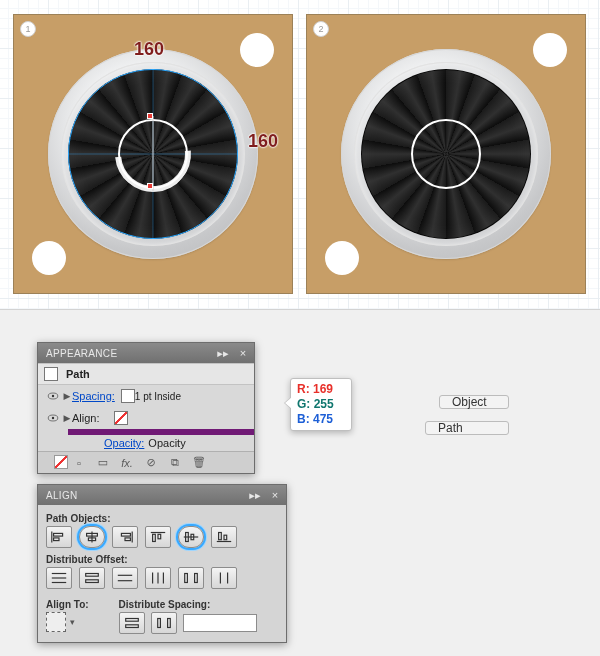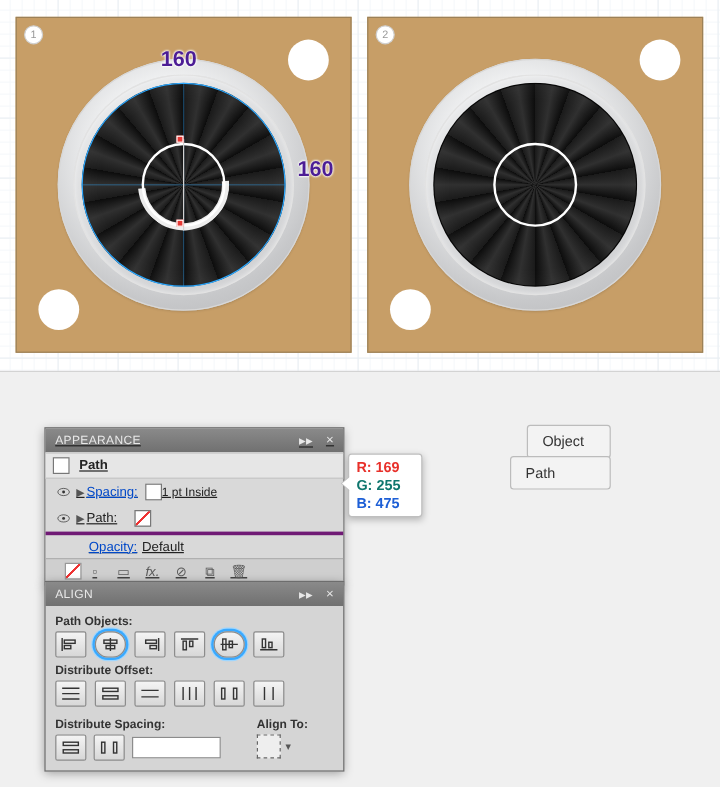--- a/index.html
+++ b/index.html
@@ -75,21 +75,21 @@
   }
   .mid-line{
     position:absolute;left:50%;top:50%;width:1px;height:76px;background:#d2d2d2;
     transform:translate(-50%,-50%);
   }
   .anchor{position:absolute;width:6px;height:6px;background:#e53935;border:1px solid #fff;}
   .anchor.t{left:50%;top:50%;transform:translate(-50%,-50%) translateY(-35px) translate(-3px,-3px);}
   .anchor.b{left:50%;top:50%;transform:translate(-50%,-50%) translateY(35px) translate(-3px,-3px);}
 
   .dim{
-    position:absolute;color:#4c1d95;font-weight:bold;font-size:18px;
+    position:absolute;color:#7f1d1d;font-weight:bold;font-size:18px;
     text-shadow:0 0 2px #fff,0 0 2px #fff,0 0 2px #fff;
   }
   .dim.w{left:120px;top:24px;}
   .dim.h{right:14px;top:116px;}
 
   
   .lower{
     position:absolute;left:0;top:310px;width:600px;height:346px;background:#f0f0f0;
   }
 
@@ -113,21 +113,21 @@
   .sw.none{background:linear-gradient(135deg,#fff 45%,#e33 45%,#e33 55%,#fff 55%);}
   .row{height:22px;display:flex;align-items:center;padding:0 6px;}
   .eye{width:18px;display:flex;justify-content:center;}
   .eye svg{width:12px;height:12px;}
   .tri{width:10px;display:flex;justify-content:center;color:#555;font-size:9px;}
   .link{color:#0048c8;text-decoration:underline;cursor:default;}
   .nostr{position:absolute;left:16px;bottom:4px;width:14px;height:14px;border:1px solid #999;background:linear-gradient(135deg,#fff 45%,#e33 45%,#e33 55%,#fff 55%);}
   .pathrow{background:#e6e6e6;border-bottom:1px solid #c3c3c3;border-top:1px solid #c3c3c3;font-weight:bold;}
 
   
-  .appearance{left:37px;top:356px;width:250px;text-decoration:underline;}
+  .appearance{left:37px;top:342px;width:218px;}
   .appearance .body{position:relative;background:#d9d9d9;}
 
   
   .alignp{left:37px;top:484px;width:250px;}
   .alignp .body{padding:4px 8px 8px;}
   .alignp h5{font-size:10px;color:#333;margin:4px 0 2px;}
   .iconrow{display:flex;gap:7px;margin:2px 0 6px;}
   .abtn{width:26px;height:22px;border:1px solid #8c8c8c;border-radius:2px;background:linear-gradient(#f4f4f4,#d7d7d7);display:flex;align-items:center;justify-content:center;}
   .ring-hl{box-shadow:0 0 0 2px #39a9ff,0 0 0 3px #9ed6ff;border-radius:14px;}
   .txtfld{height:18px;border:1px solid #8c8c8c;background:#fff;width:74px;}
@@ -143,21 +143,21 @@
     content:"";position:absolute;left:-7px;top:18px;width:0;height:0;
     border-top:6px solid transparent;border-bottom:6px solid transparent;border-right:7px solid #bfbfbf;
   }
   .tooltip::after{
     content:"";position:absolute;left:-6px;top:18px;width:0;height:0;
     border-top:6px solid transparent;border-bottom:6px solid transparent;border-right:7px solid #fff;
   }
   .rR{color:#e8302a;} .rG{color:#0f766e;} .rB{color:#1d5fd6;}
 
   
-  .opt{position:absolute;font-size:12px;color:#333;background:#f3f3f3;border:1px solid #bcbcbc;border-radius:3px;height:28px;display:flex;align-items:center;padding:0 12px;}
+  .opt{position:absolute;font-size:12px;color:#333;background:#f3f3f3;border:1px solid #bcbcbc;border-radius:3px;height:14px;display:flex;align-items:center;padding:0 12px;margin-top:41px;}
   .opt.v2{background:#eef4fb;border-color:#a9c8ee;}
 
   
   .aln svg{width:18px;height:14px;}
   .aln path,.aln rect,.aln line{stroke:#333;stroke-width:1.3;fill:none;}
 </style>
 </head>
 <body>
 
 <div class="stage">
@@ -224,29 +224,29 @@
         <span style="flex:1;text-align:left;font-size:10px;">1 pt   Inside</span>
       </div>
       <div class="row">
         <span class="eye">
             <svg viewBox="0 0 20 20">
               <ellipse cx="10" cy="10" rx="8" ry="5" fill="none" stroke="#333"></ellipse>
               <circle cx="10" cy="10" r="2" fill="#333"></circle>
             </svg>
           </span>
         <span class="tri">▶</span>
-        <span>Path:</span>
+        <span>Align:</span>
         <span style="width:14px"></span>
         <span class="sw none"></span>
       </div>
-      <div class="row" style="border-top:3px solid #701a75;">
+      <div class="row" style="border-top:6px solid #701a75;margin-left:30px;">
         <span style="width:30px"></span>
         <span class="link">Opacity:</span>
         <span style="width:4px"></span>
-        <span>Default</span>
+        <span>Opacity</span>
       </div>
     </div>
     <div class="foot">
       <span class="nostr"></span>
       <span style="width:16px"></span>
       <span class="mini-ico">▫</span>
       <span class="mini-ico">▭</span>
       <span class="mini-ico" style="font-style:italic;">fx.</span>
       <span class="mini-ico">⊘</span>
       <span class="mini-ico">⧉</span>
@@ -351,45 +351,45 @@
           </div>
         <div class="abtn">
             <svg viewBox="0 0 20 14">
               <line x1="6" y1="1" x2="6" y2="13"></line>
               <line x1="14" y1="1" x2="14" y2="13"></line>
             </svg>
           </div>
       </div>
 
       <div style="display:flex;gap:30px;align-items:flex-start;">
+        <div>
+          <h5>Align To:</h5>
+          <div style="margin-top:2px;display:flex;align-items:center;gap:4px;">
+            <div class="sq-dash"></div>
+            <span style="font-size:9px;color:#555">▾</span>
+          </div>
+        </div>
         <div>
           <h5>Distribute Spacing:</h5>
           <div class="arow-in aln" style="margin-top:2px;">
             <div class="abtn">
                 <svg viewBox="0 0 20 14">
                   <rect x="3" y="2" width="14" height="3"></rect>
                   <rect x="3" y="9" width="14" height="3"></rect>
                 </svg>
               </div>
             <div class="abtn">
                 <svg viewBox="0 0 20 14">
                   <rect x="3" y="2" width="3" height="10"></rect>
                   <rect x="14" y="2" width="3" height="10"></rect>
                 </svg>
               </div>
             <input class="txtfld" style="">
           </div>
         </div>
-        <div>
-          <h5>Align To:</h5>
-          <div style="margin-top:2px;display:flex;align-items:center;gap:4px;">
-            <div class="sq-dash"></div>
-            <span style="font-size:9px;color:#555">▾</span>
-          </div>
-        </div>
       </div>
     </div>
   </div>
 
   <div class="opt" style="left:439px;top:354px;width:70px;">
       <span>Object</span>
     </div>
   <div class="opt" style="left:425px;top:380px;width:84px;">
       <span>Path</span>
     </div>

